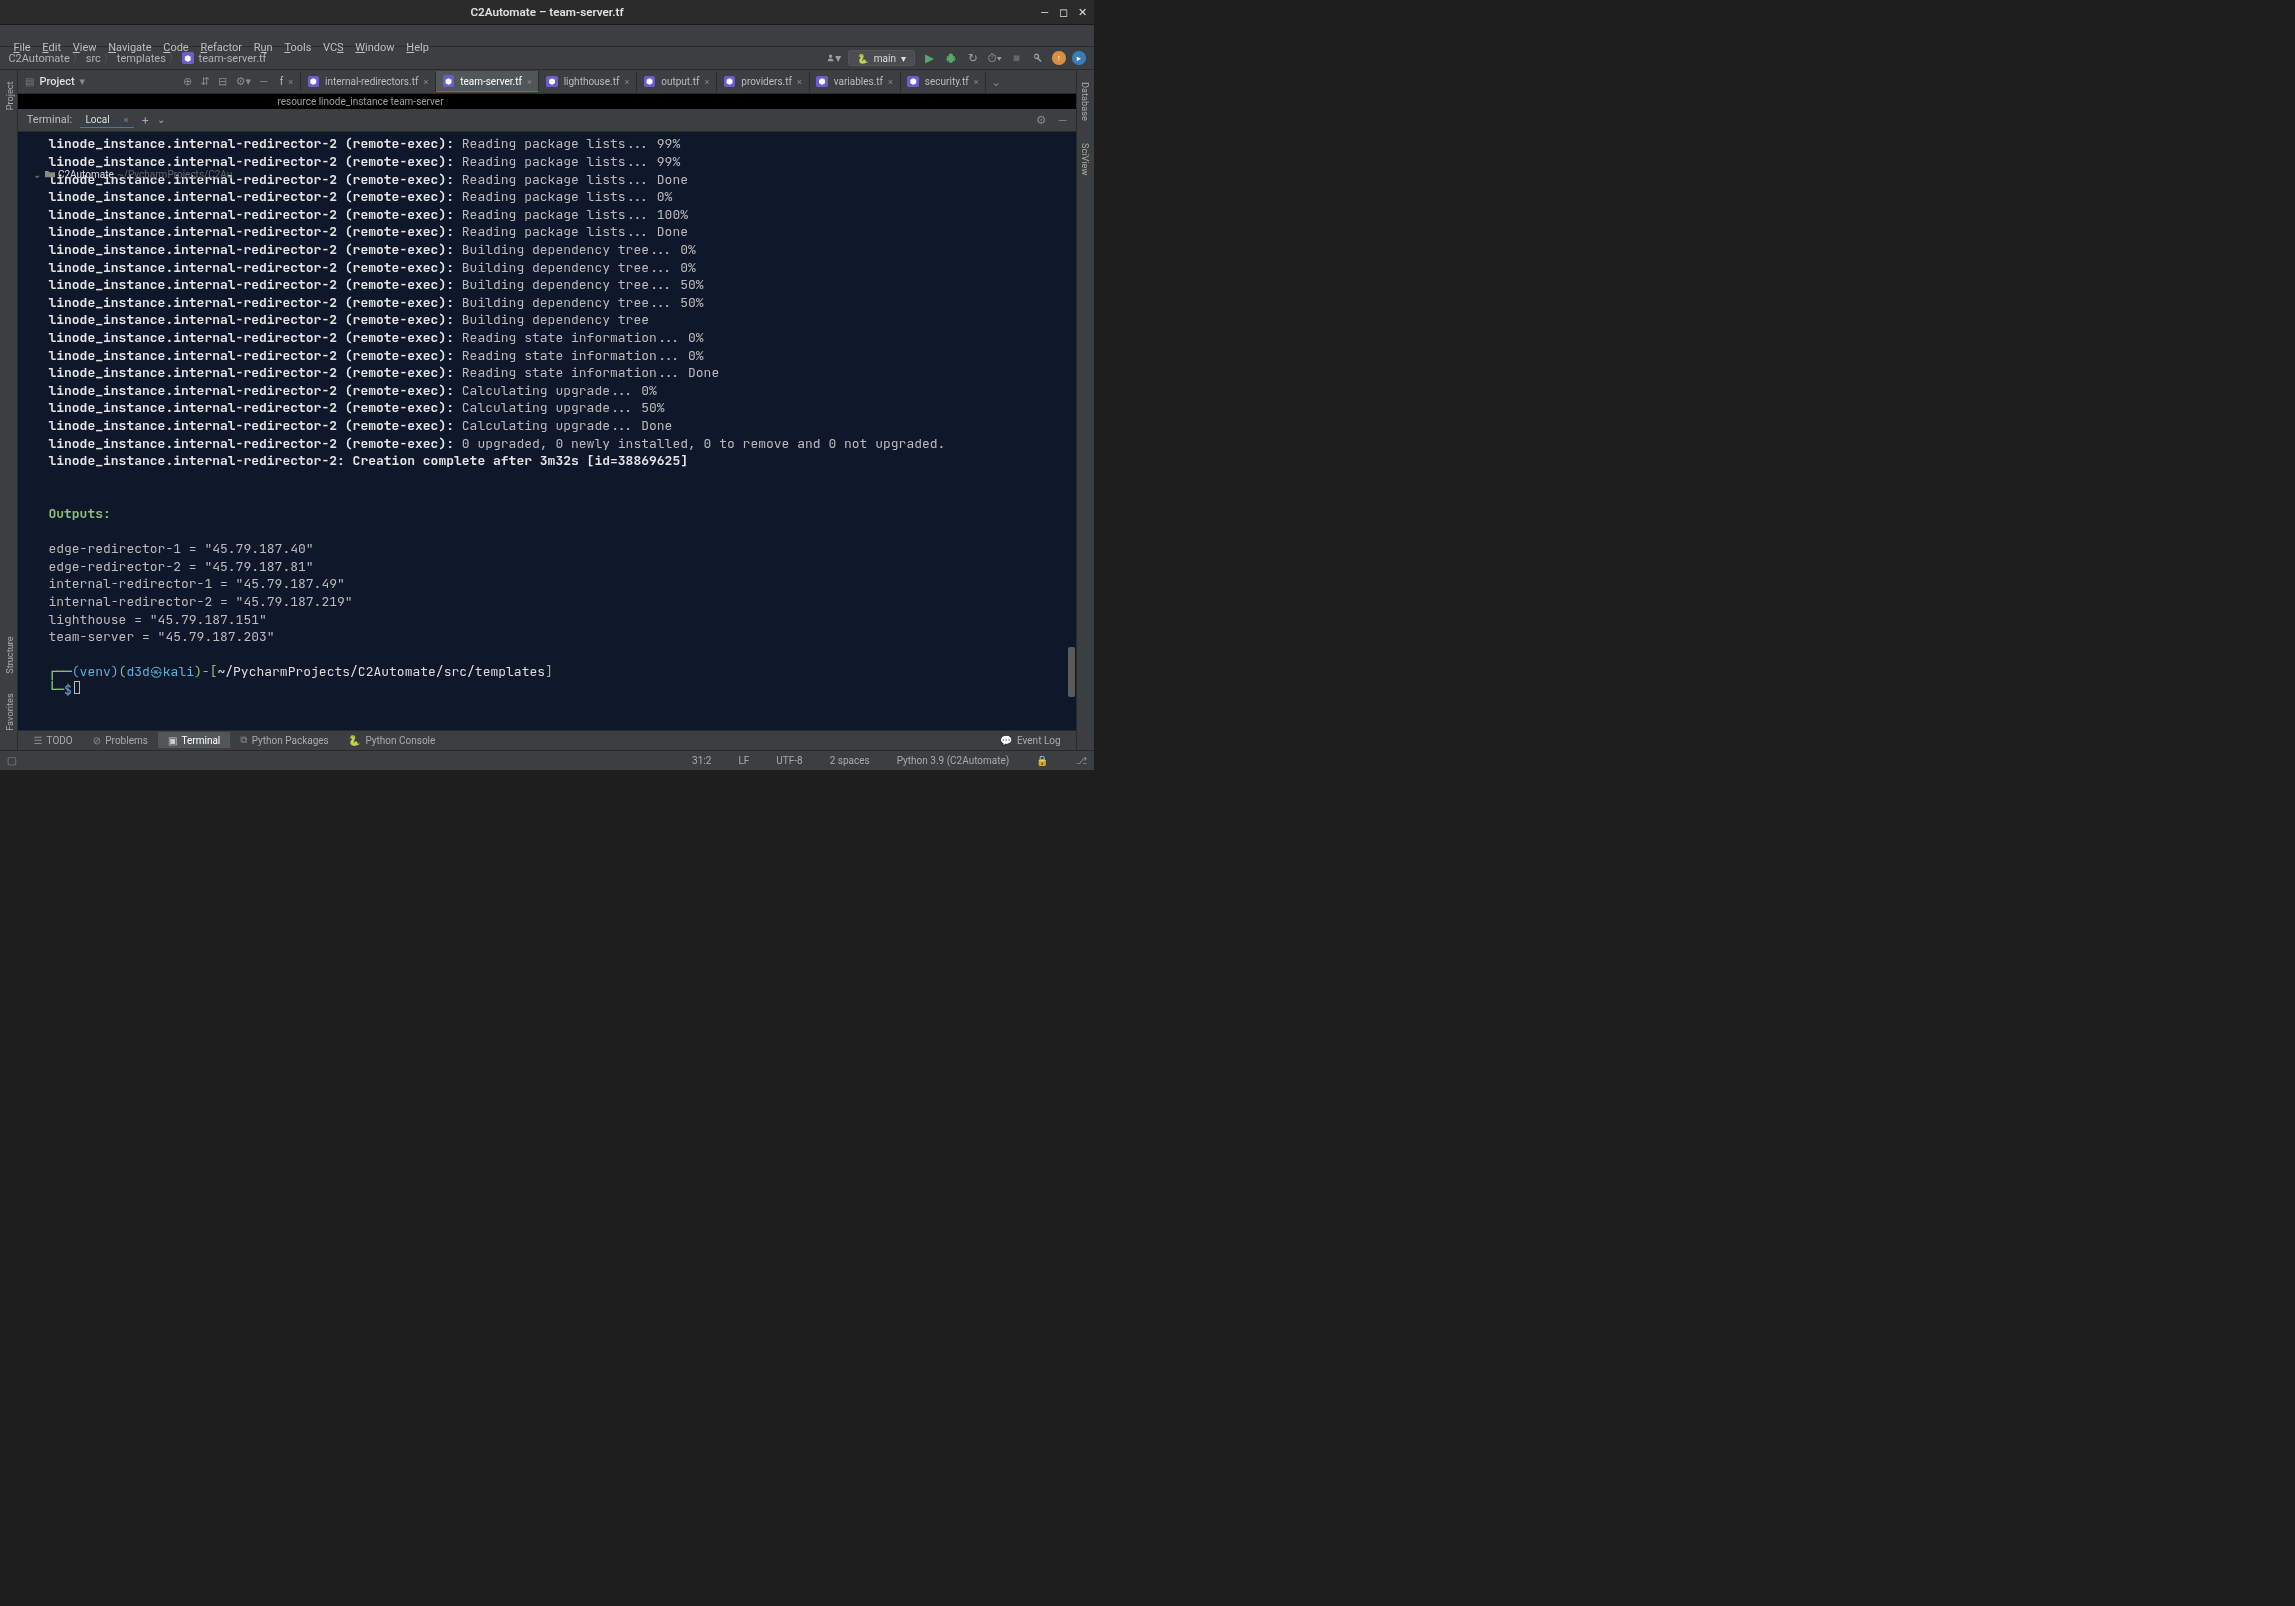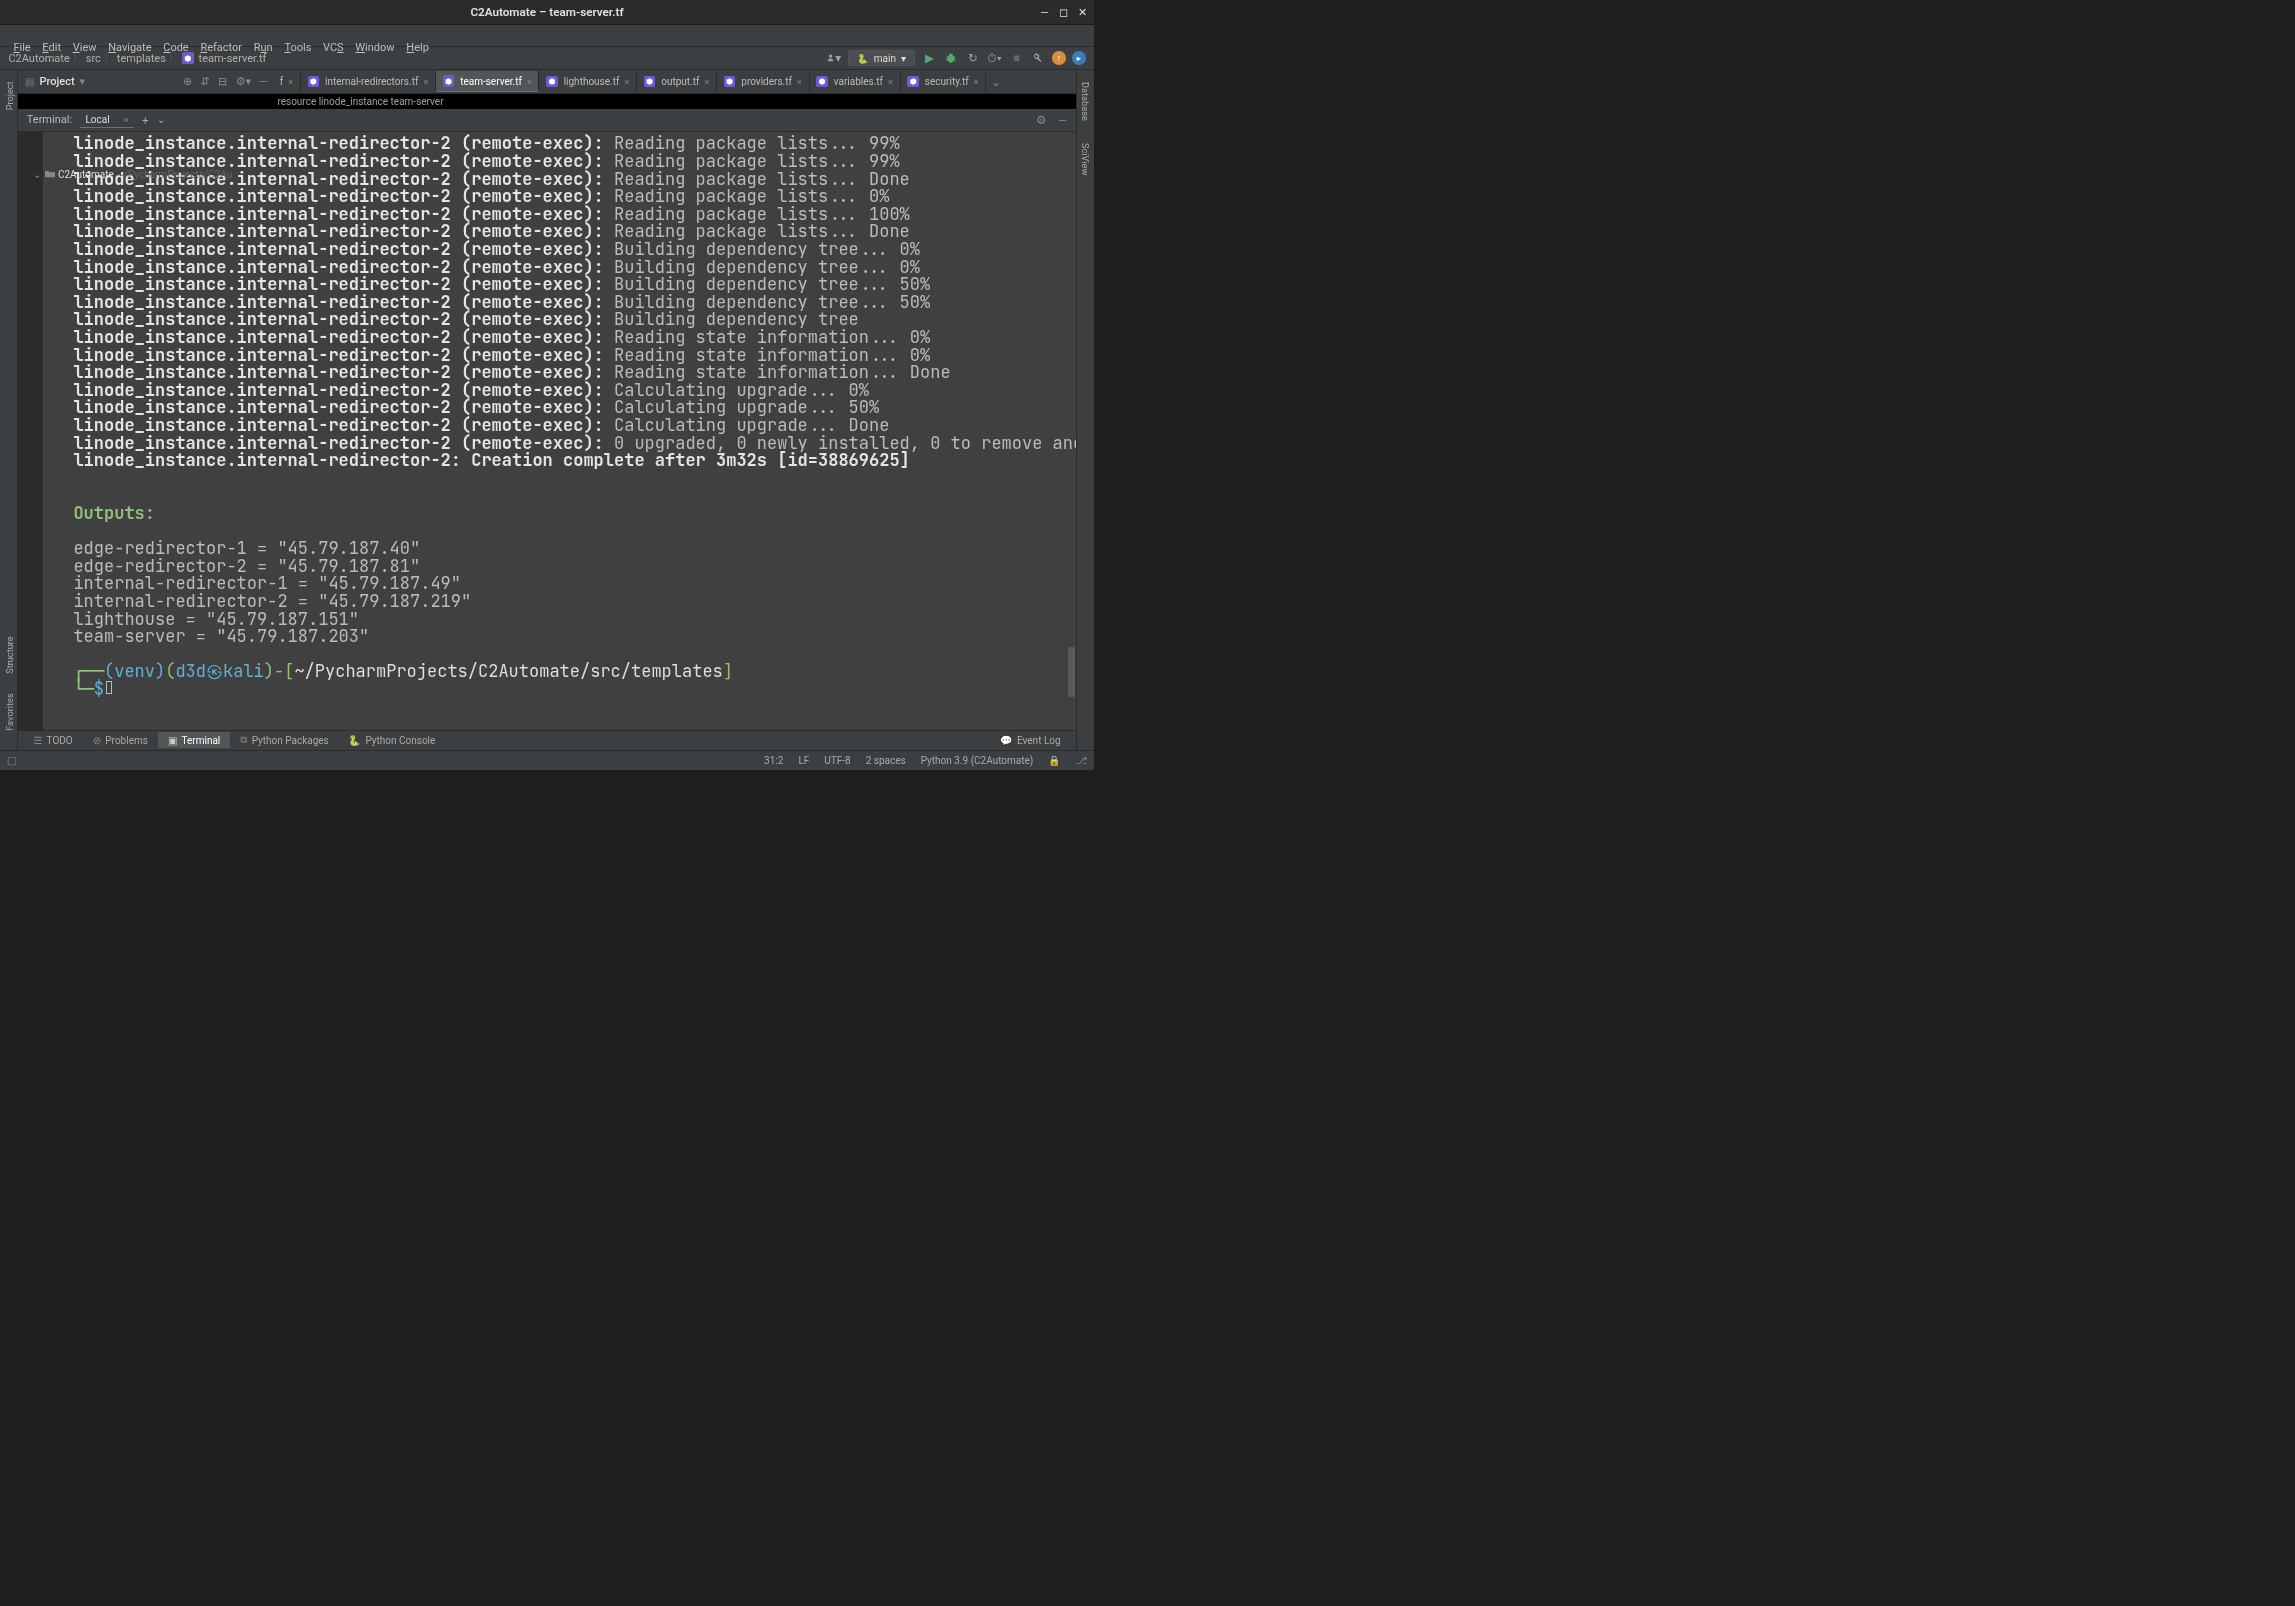--- a/index.html
+++ b/index.html
@@ -222,28 +222,27 @@
   gap: 14px;
   padding: 2.5px 5px;
   color: #ddd;
   font-size: 10px;
   border-bottom: 1.7px solid #3a7cb8;
 }
 .terminal-tab .close-x { color: #888; font-size: 9.2px; }
 .terminal-header-right { margin-left: auto; display: flex; gap: 11.7px; color: #888; font-size: 11.7px; }
 .terminal-body {
   flex: 1;
-  background: #404040;
+  background: #0f172a;
   padding: 3.3px 6.7px 3.3px 30px;
   font-family: "JetBrains Mono", "Consolas", monospace;
-  font-size: 17px;
+  font-size: 13px;
   line-height: 17.6px;
   overflow-y: auto;
   position: relative;
-  margin-left: 25px;
 }
 .term-line { white-space: pre; }
 .term-prefix { color: #e5e5e5; font-weight: bold; }
 .term-msg { color: #bbbbbb; }
 .term-green { color: #8ec07c; font-weight: bold; }
 .term-out { color: #bbbbbb; }
 .prompt-line { display: flex; flex-wrap: nowrap; }
 .prompt-green { color: #8ec07c; }
 .prompt-blue { color: #5fafd7; }
 .prompt-white { color: #ddd; }
@@ -298,21 +297,21 @@
   background: #3c3f41;
   border-top: 0.8px solid #2b2b2b;
   display: flex;
   align-items: center;
   padding: 0 6.7px;
   gap: 13.4px;
   font-size: 10px;
   color: #aaa;
 }
 .statusbar .left-icon { color: #888; font-size: 11px; }
-.statusbar-right { margin-left: auto; display: flex; gap: 15px; align-items: center; }
+.statusbar-right { margin-left: auto; display: flex; gap: 27px; align-items: center; }
 .lock-icon { color: #888; }
 svg { fill: currentColor; }
 .folder-icon-sm { width: 10px; height: 8.4px; display: inline-block; }
 .circle-icon {
   width: 13.4px; height: 13.4px; border-radius: 50%;
   display: inline-flex; align-items: center; justify-content: center;
   font-size: 8.4px; color: white;
 }
 .circle-orange { background: #d88f3e; }
 .circle-blue { background: #3a7cb8; }

